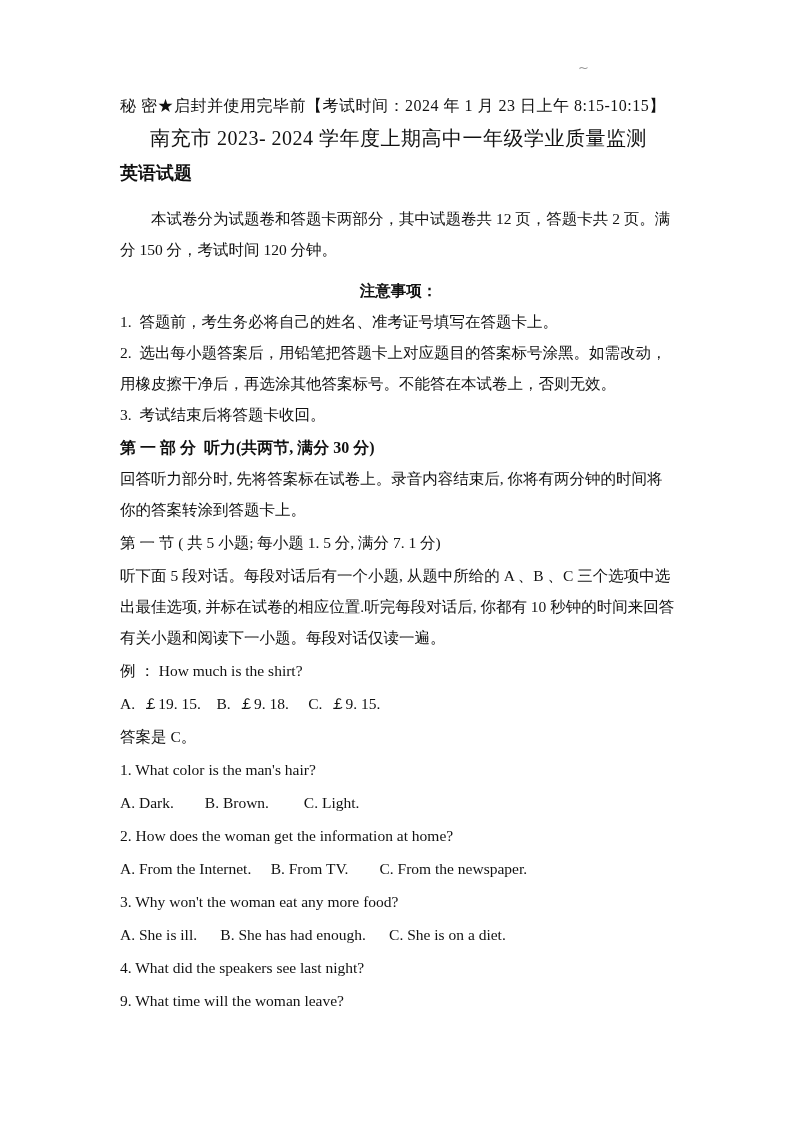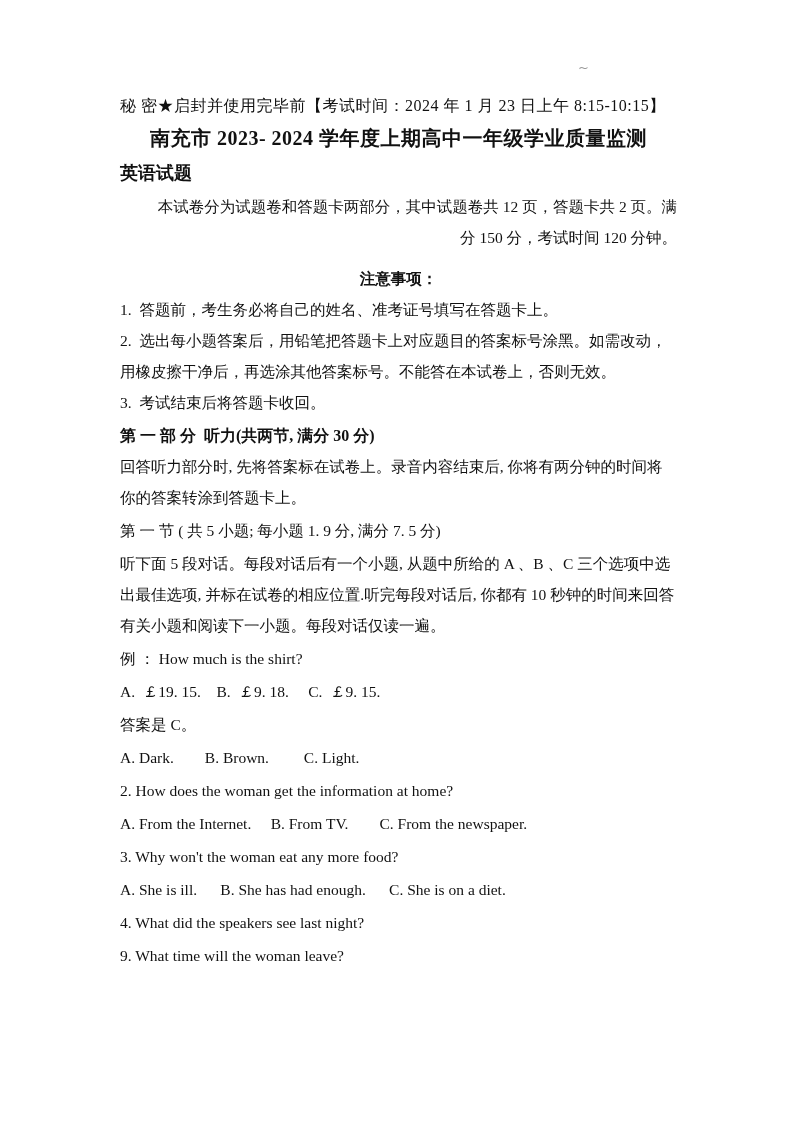--- a/index.html
+++ b/index.html
@@ -21,36 +21,35 @@
     line-height: 31px;
     white-space: pre-wrap;
   }
   .security {
     font-size: 16px;
     line-height: 22px;
     letter-spacing: 0.5px;
   }
   .title {
     text-align: center;
-    font-weight: bold;
+    font-weight: normal;
     font-size: 20px;
     line-height: 34px;
     margin-top: 4px;
     letter-spacing: 0.5px;
   }
   .subtitle {
     text-align: left;
     font-weight: bold;
     font-size: 18px;
     line-height: 36px;
   }
   .intro {
     text-indent: 2em;
-    margin-top: 0;
-    text-align: right;
+    margin-top: 12px;
   }
   .notice-heading {
     font-weight: bold;
     margin-top: 10px;
     text-align: center;
   }
   .part-heading {
     font-weight: bold;
     font-size: 16px;
     margin-top: 2px;
@@ -83,28 +82,29 @@
   <p class="line notice-heading">注意事项：</p>
 
   <p class="line">1.  答题前，考生务必将自己的姓名、准考证号填写在答题卡上。</p>
   <p class="line">2.  选出每小题答案后，用铅笔把答题卡上对应题目的答案标号涂黑。如需改动，用橡皮擦干净后，再选涂其他答案标号。不能答在本试卷上，否则无效。</p>
   <p class="line">3.  考试结束后将答题卡收回。</p>
 
   <p class="line part-heading">第 一 部 分  听力(共两节, 满分 30 分)</p>
 
   <p class="line">回答听力部分时, 先将答案标在试卷上。录音内容结束后, 你将有两分钟的时间将你的答案转涂到答题卡上。</p>
 
-  <p class="line gap-sm">第 一 节 ( 共 5 小题; 每小题 1. 9 分, 满分 7. 5 分)</p>
+  <p class="line gap-sm">第 一 节 ( 共 5 小题; 每小题 1. 5 分, 满分 7. 1 分)</p>
 
   <p class="line gap-sm">听下面 5 段对话。每段对话后有一个小题, 从题中所给的 A 、B 、C 三个选项中选出最佳选项, 并标在试卷的相应位置.听完每段对话后, 你都有 10 秒钟的时间来回答有关小题和阅读下一小题。每段对话仅读一遍。</p>
 
   <p class="line gap-sm">例 ： How much is the shirt?</p>
   <p class="line gap-sm">A.  ￡19. 15.    B.  ￡9. 18.     C.  ￡9. 15.</p>
   <p class="line gap-sm">答案是 C。</p>
 
+  <p class="line gap-sm">1. What color is the man's hair?</p>
   <p class="line gap-sm">A. Dark.        B. Brown.         C. Light.</p>
 
   <p class="line gap-sm">2. How does the woman get the information at home?</p>
   <p class="line gap-sm">A. From the Internet.     B. From TV.        C. From the newspaper.</p>
 
   <p class="line gap-sm">3. Why won't the woman eat any more food?</p>
   <p class="line gap-sm">A. She is ill.      B. She has had enough.      C. She is on a diet.</p>
 
   <p class="line gap-sm">4. What did the speakers see last night?</p>
 

